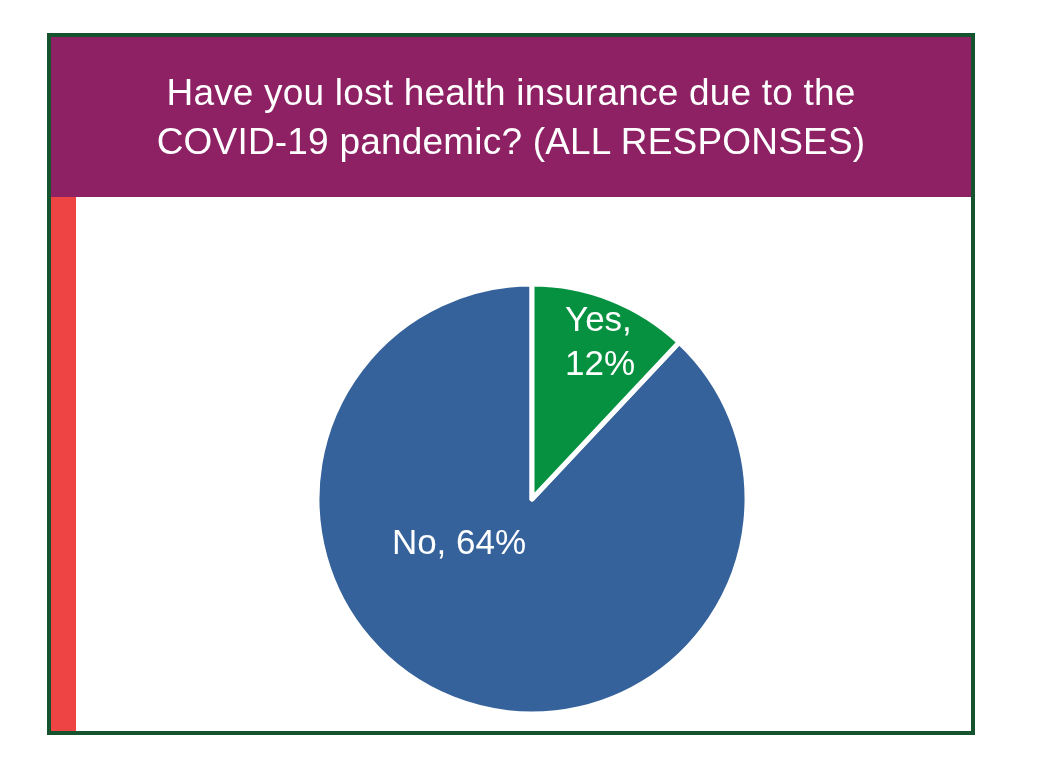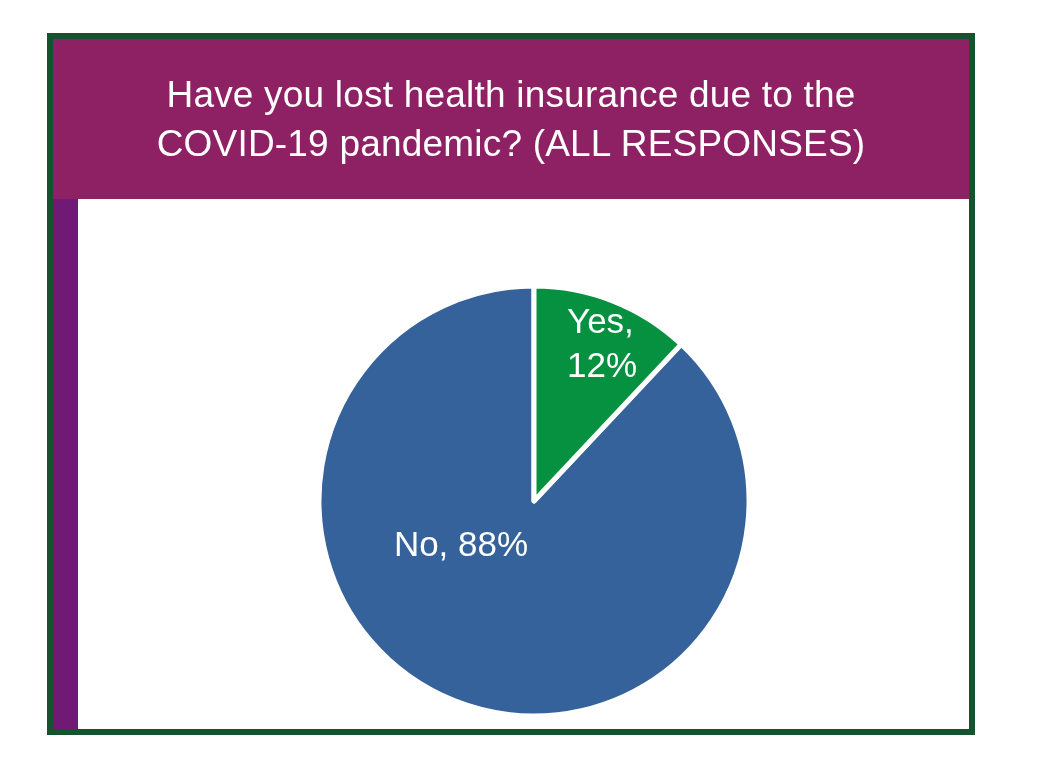--- a/index.html
+++ b/index.html
@@ -24,22 +24,22 @@
   }
 
   
   #card {
     position: absolute;
     left: 47px;
     top: 33px;
     width: 928px;
     height: 702px;
     box-sizing: border-box;
-    border: 6px solid #14532d;
-    background: #701a75;
+    border: 4px solid #14532d;
+    background: #ef4444;
   }
 
   
   #title-band {
     position: absolute;
     left: 0;
     top: 0;
     width: 100%;
     height: 160px;
     box-sizing: border-box;
@@ -126,19 +126,19 @@
         <svg id="pie-svg" width="924" height="538" viewBox="0 0 924 538">
 
           <path d="M 456 302 L 603.18 145.27 A 215 215 0 1 1 456.00 87.00 Z" fill="#35629a" stroke="#ffffff" stroke-width="5" stroke-linejoin="round"></path>
 
           <path d="M 456 302 L 456.00 87.00 A 215 215 0 0 1 603.18 145.27 Z" fill="#069140" stroke="#ffffff" stroke-width="5" stroke-linejoin="round"></path>
         </svg>
 
         <div class="slice-label" id="label-yes">Yes,
 12%</div>
 
-        <div class="slice-label" id="label-no">No, 88%</div>
+        <div class="slice-label" id="label-no">No, 64%</div>
 
       </div>
     </div>
 
   </div>
 </div>
 
 </body></html>

